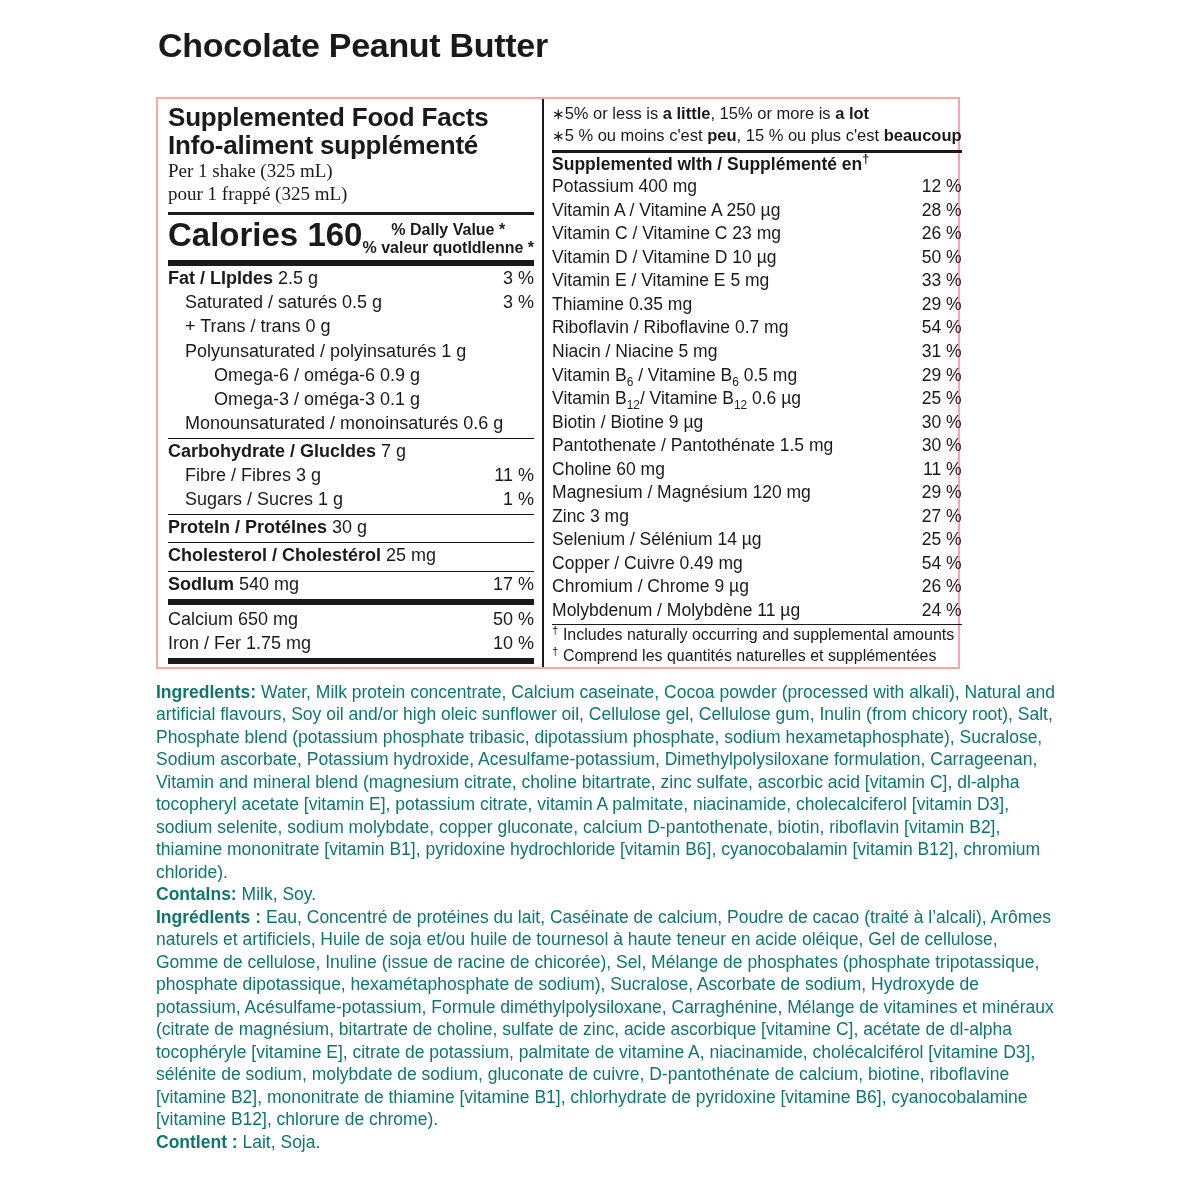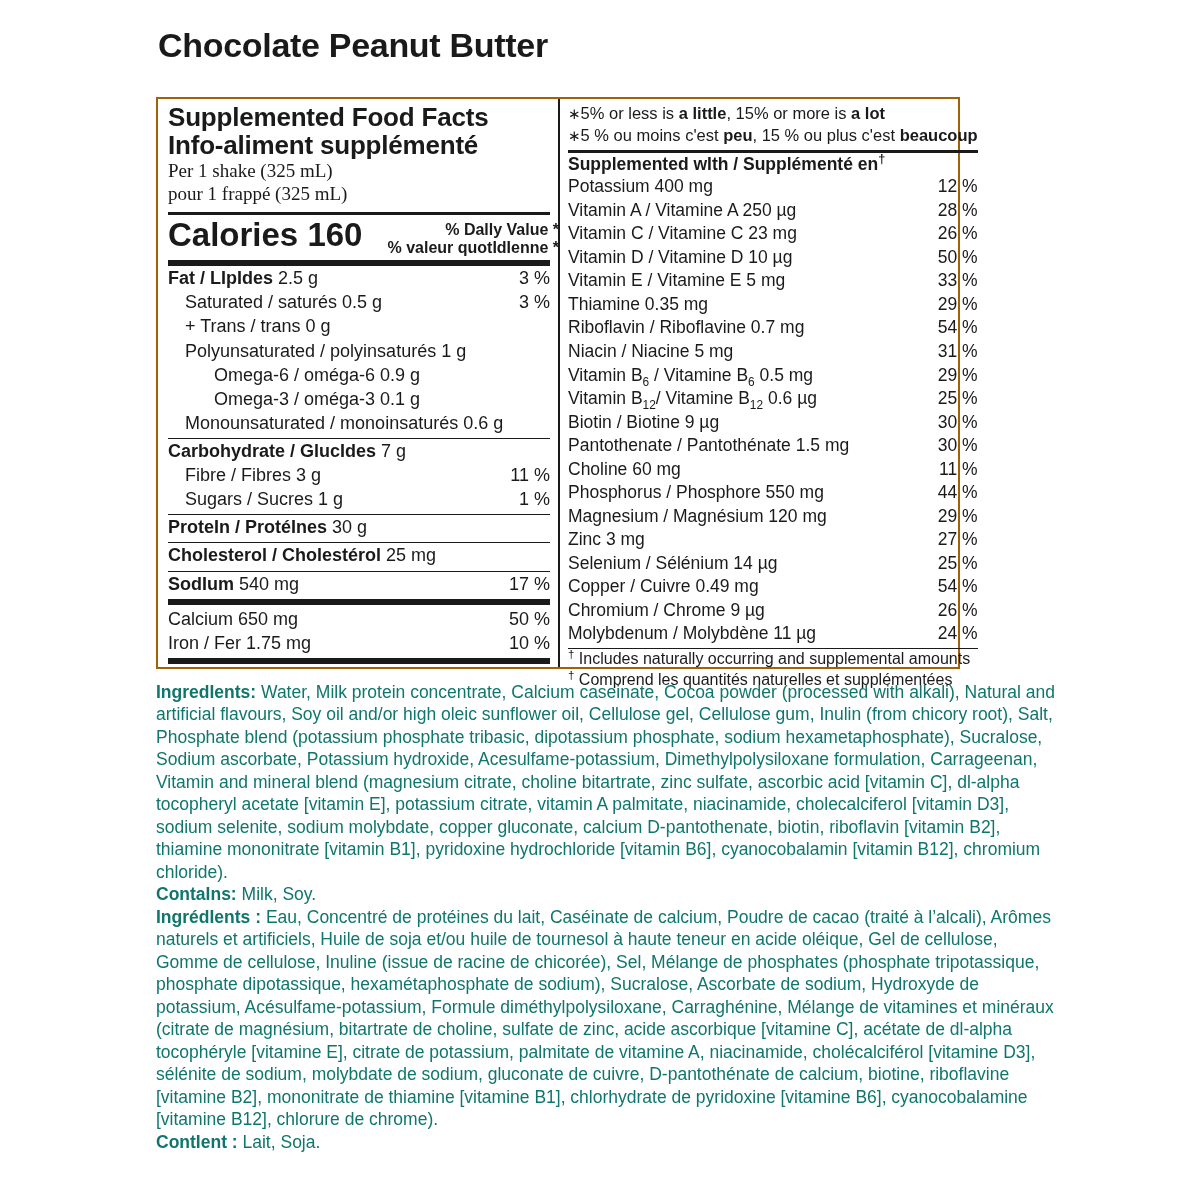--- a/index.html
+++ b/index.html
@@ -35,21 +35,21 @@
     white-space: nowrap;
   }
 
   
   .facts-box {
     position: absolute;
     left: 156px;
     top: 97px;
     width: 804px;
     height: 572px;
-    border: 2px solid #a16207;
+    border: 2px solid #fca5a5;
     box-sizing: border-box;
     display: flex;
     background: #fff;
   }
   .panel-left {
     width: 400px;
     box-sizing: border-box;
     padding: 4px 8px 0 10px;
     position: relative;
   }
@@ -89,25 +89,24 @@
   }
   .cal-label {
     font-size: 33px;
     font-weight: bold;
     line-height: 1.05;
     white-space: nowrap;
   }
   .dv-head {
     font-size: 16px;
     font-weight: bold;
-    text-align: right;
+    text-align: center;
     line-height: 1.18;
     white-space: nowrap;
     padding-top: 3px;
-    margin-left: 25px;
   }
 
   .nrow {
     display: flex;
     justify-content: space-between;
     align-items: baseline;
     font-size: 18px;
     line-height: 1.34;
     white-space: nowrap;
   }
@@ -332,24 +331,20 @@
       </div>
       <div class="srow">
         <div class="nm">Pantothenate / Pantothénate 1.5 mg</div>
         <div class="dv">30 %</div>
       </div>
       <div class="srow">
         <div class="nm">Choline 60 mg</div>
         <div class="dv">11 %</div>
       </div>
       <div class="srow">
-        <div class="nm">Phosphorus / Phosphore 550 mg</div>
-        <div class="dv">44 %</div>
-      </div>
-      <div class="srow">
         <div class="nm">Magnesium / Magnésium 120 mg</div>
         <div class="dv">29 %</div>
       </div>
       <div class="srow">
         <div class="nm">Zinc 3 mg</div>
         <div class="dv">27 %</div>
       </div>
       <div class="srow">
         <div class="nm">Selenium / Sélénium 14 µg</div>
         <div class="dv">25 %</div>

